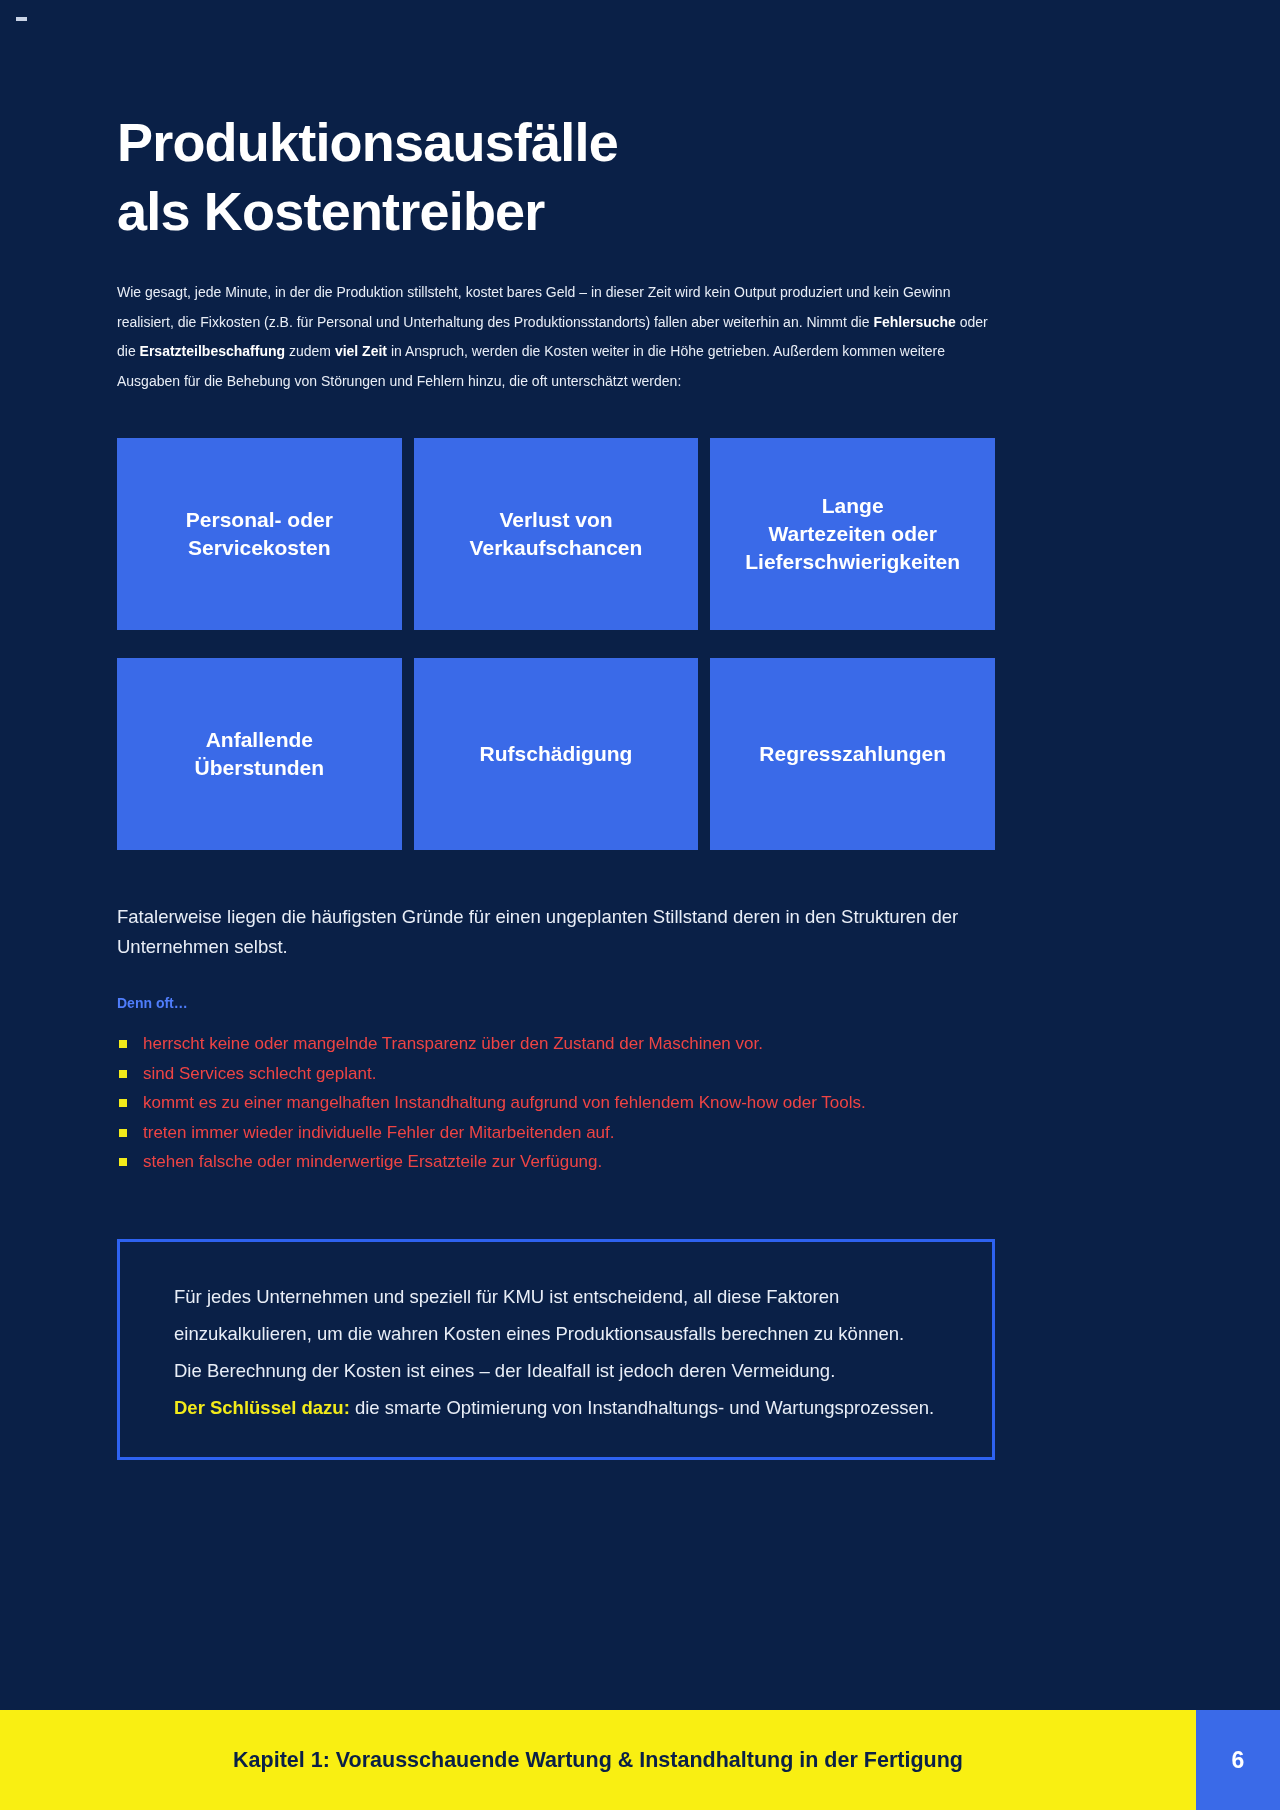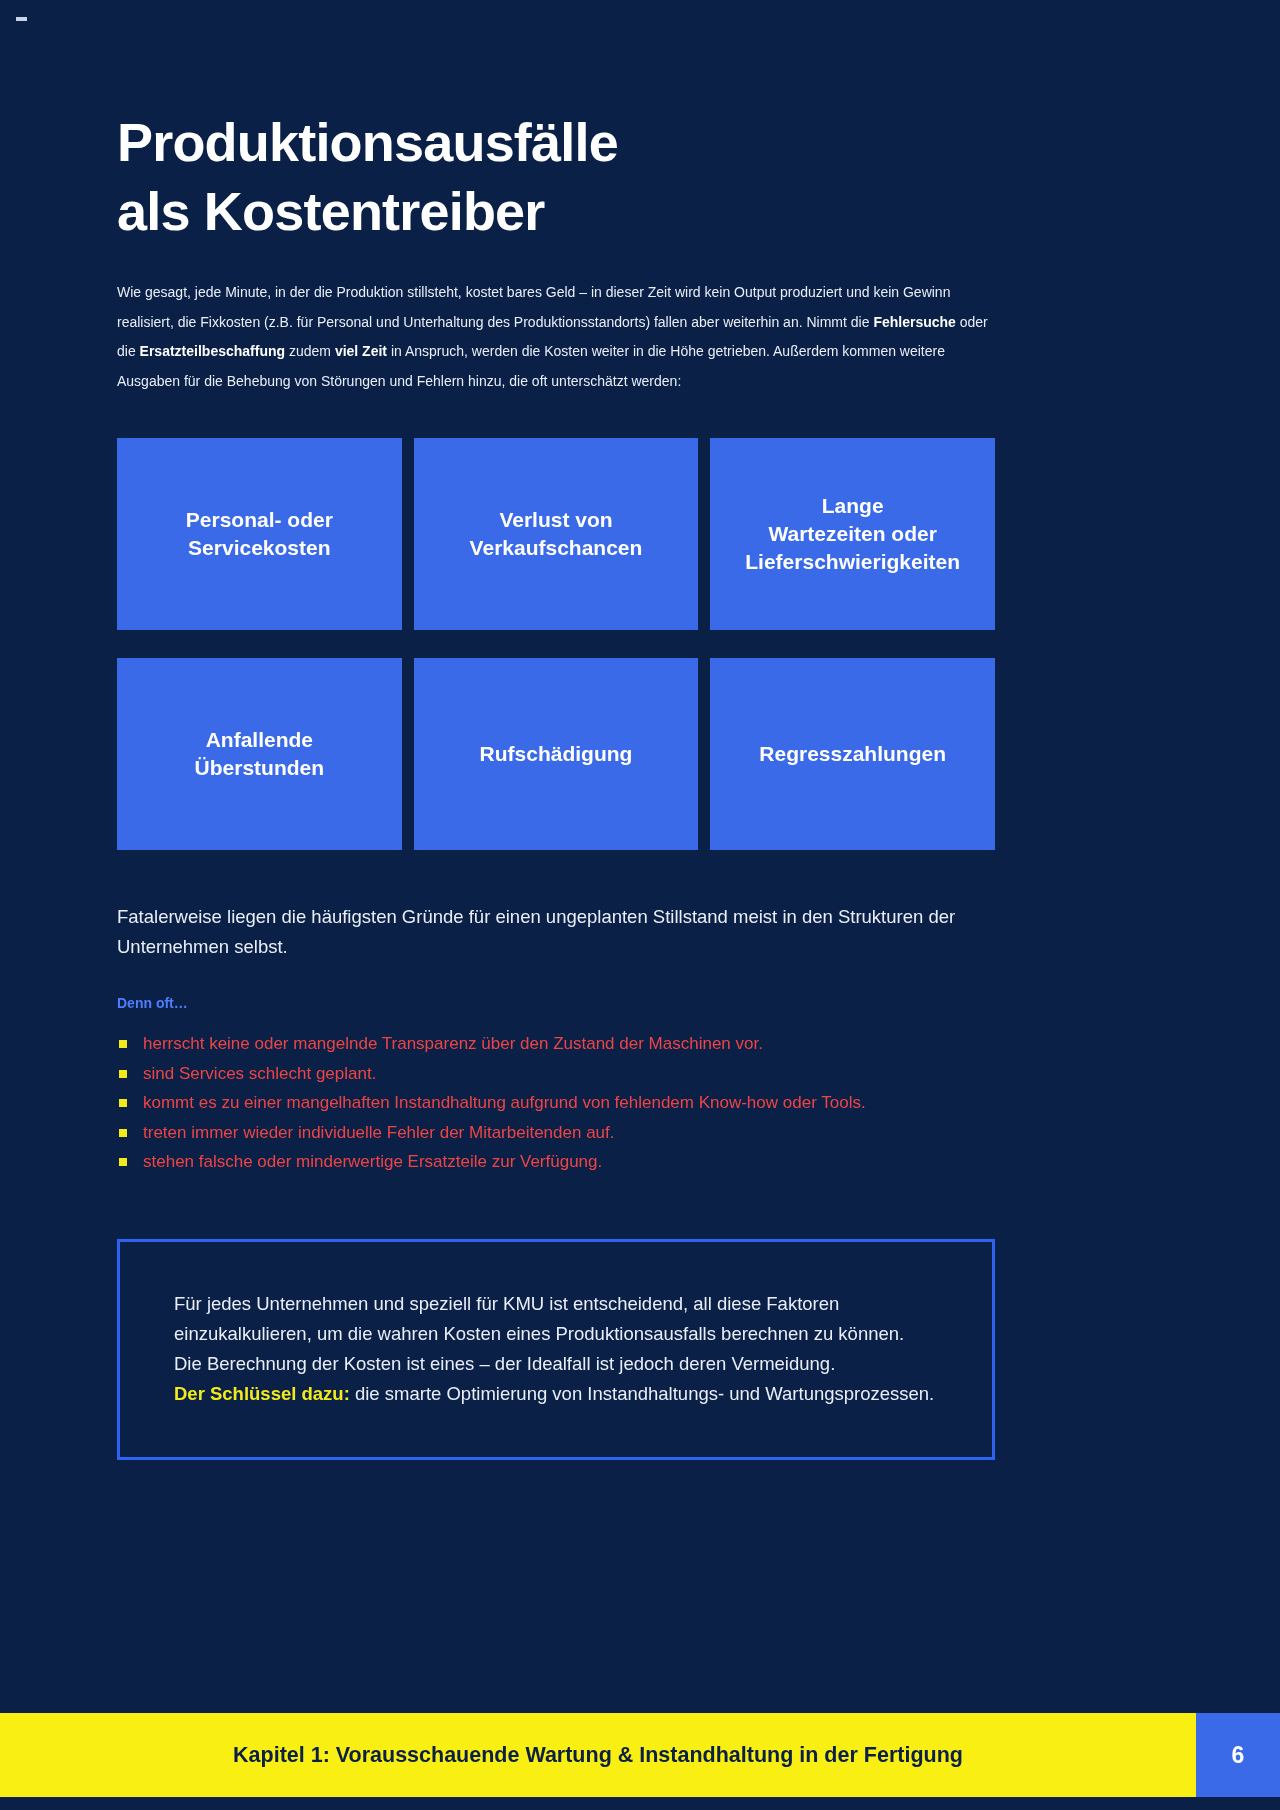--- a/index.html
+++ b/index.html
@@ -130,33 +130,34 @@
     display: flex;
     align-items: center;
   }
   .callout-inner {
     padding: 0 54px;
   }
   .callout-line {
     font-size: 18.5px;
     line-height: 30px;
     color: #e9eef7;
+    margin-top: 7px;
   }
   .callout-key {
     color: #f2ea1a;
     font-weight: 700;
   }
 
   
   .footer {
     position: absolute;
     left: 0;
-    bottom: 13px;
+    bottom: 0;
     width: 1280px;
-    height: 84px;
+    height: 100px;
     display: flex;
     border-radius: 19px;
   }
   .footer-bar {
     flex: 1 1 auto;
     background: #f9ef12;
     display: flex;
     align-items: center;
     justify-content: center;
   }
@@ -213,21 +214,21 @@
 Überstunden</span>
       </div>
       <div class="grid-cell">
         <span class="grid-cell-label">Rufschädigung</span>
       </div>
       <div class="grid-cell">
         <span class="grid-cell-label">Regresszahlungen</span>
       </div>
     </div>
 
-    <p class="after-grid">Fatalerweise liegen die häufigsten Gründe für einen ungeplanten Stillstand meist in den Strukturen der Unternehmen selbst.</p>
+    <p class="after-grid">Fatalerweise liegen die häufigsten Gründe für einen ungeplanten Stillstand deren in den Strukturen der Unternehmen selbst.</p>
 
     <p class="denn-oft">Denn oft…</p>
 
     <ul class="bullets">
       <li class="bullet-item">
         <span class="bullet-marker"></span>
         <span>herrscht keine oder mangelnde Transparenz über den Zustand der Maschinen vor.</span>
       </li>
       <li class="bullet-item">
         <span class="bullet-marker"></span>

